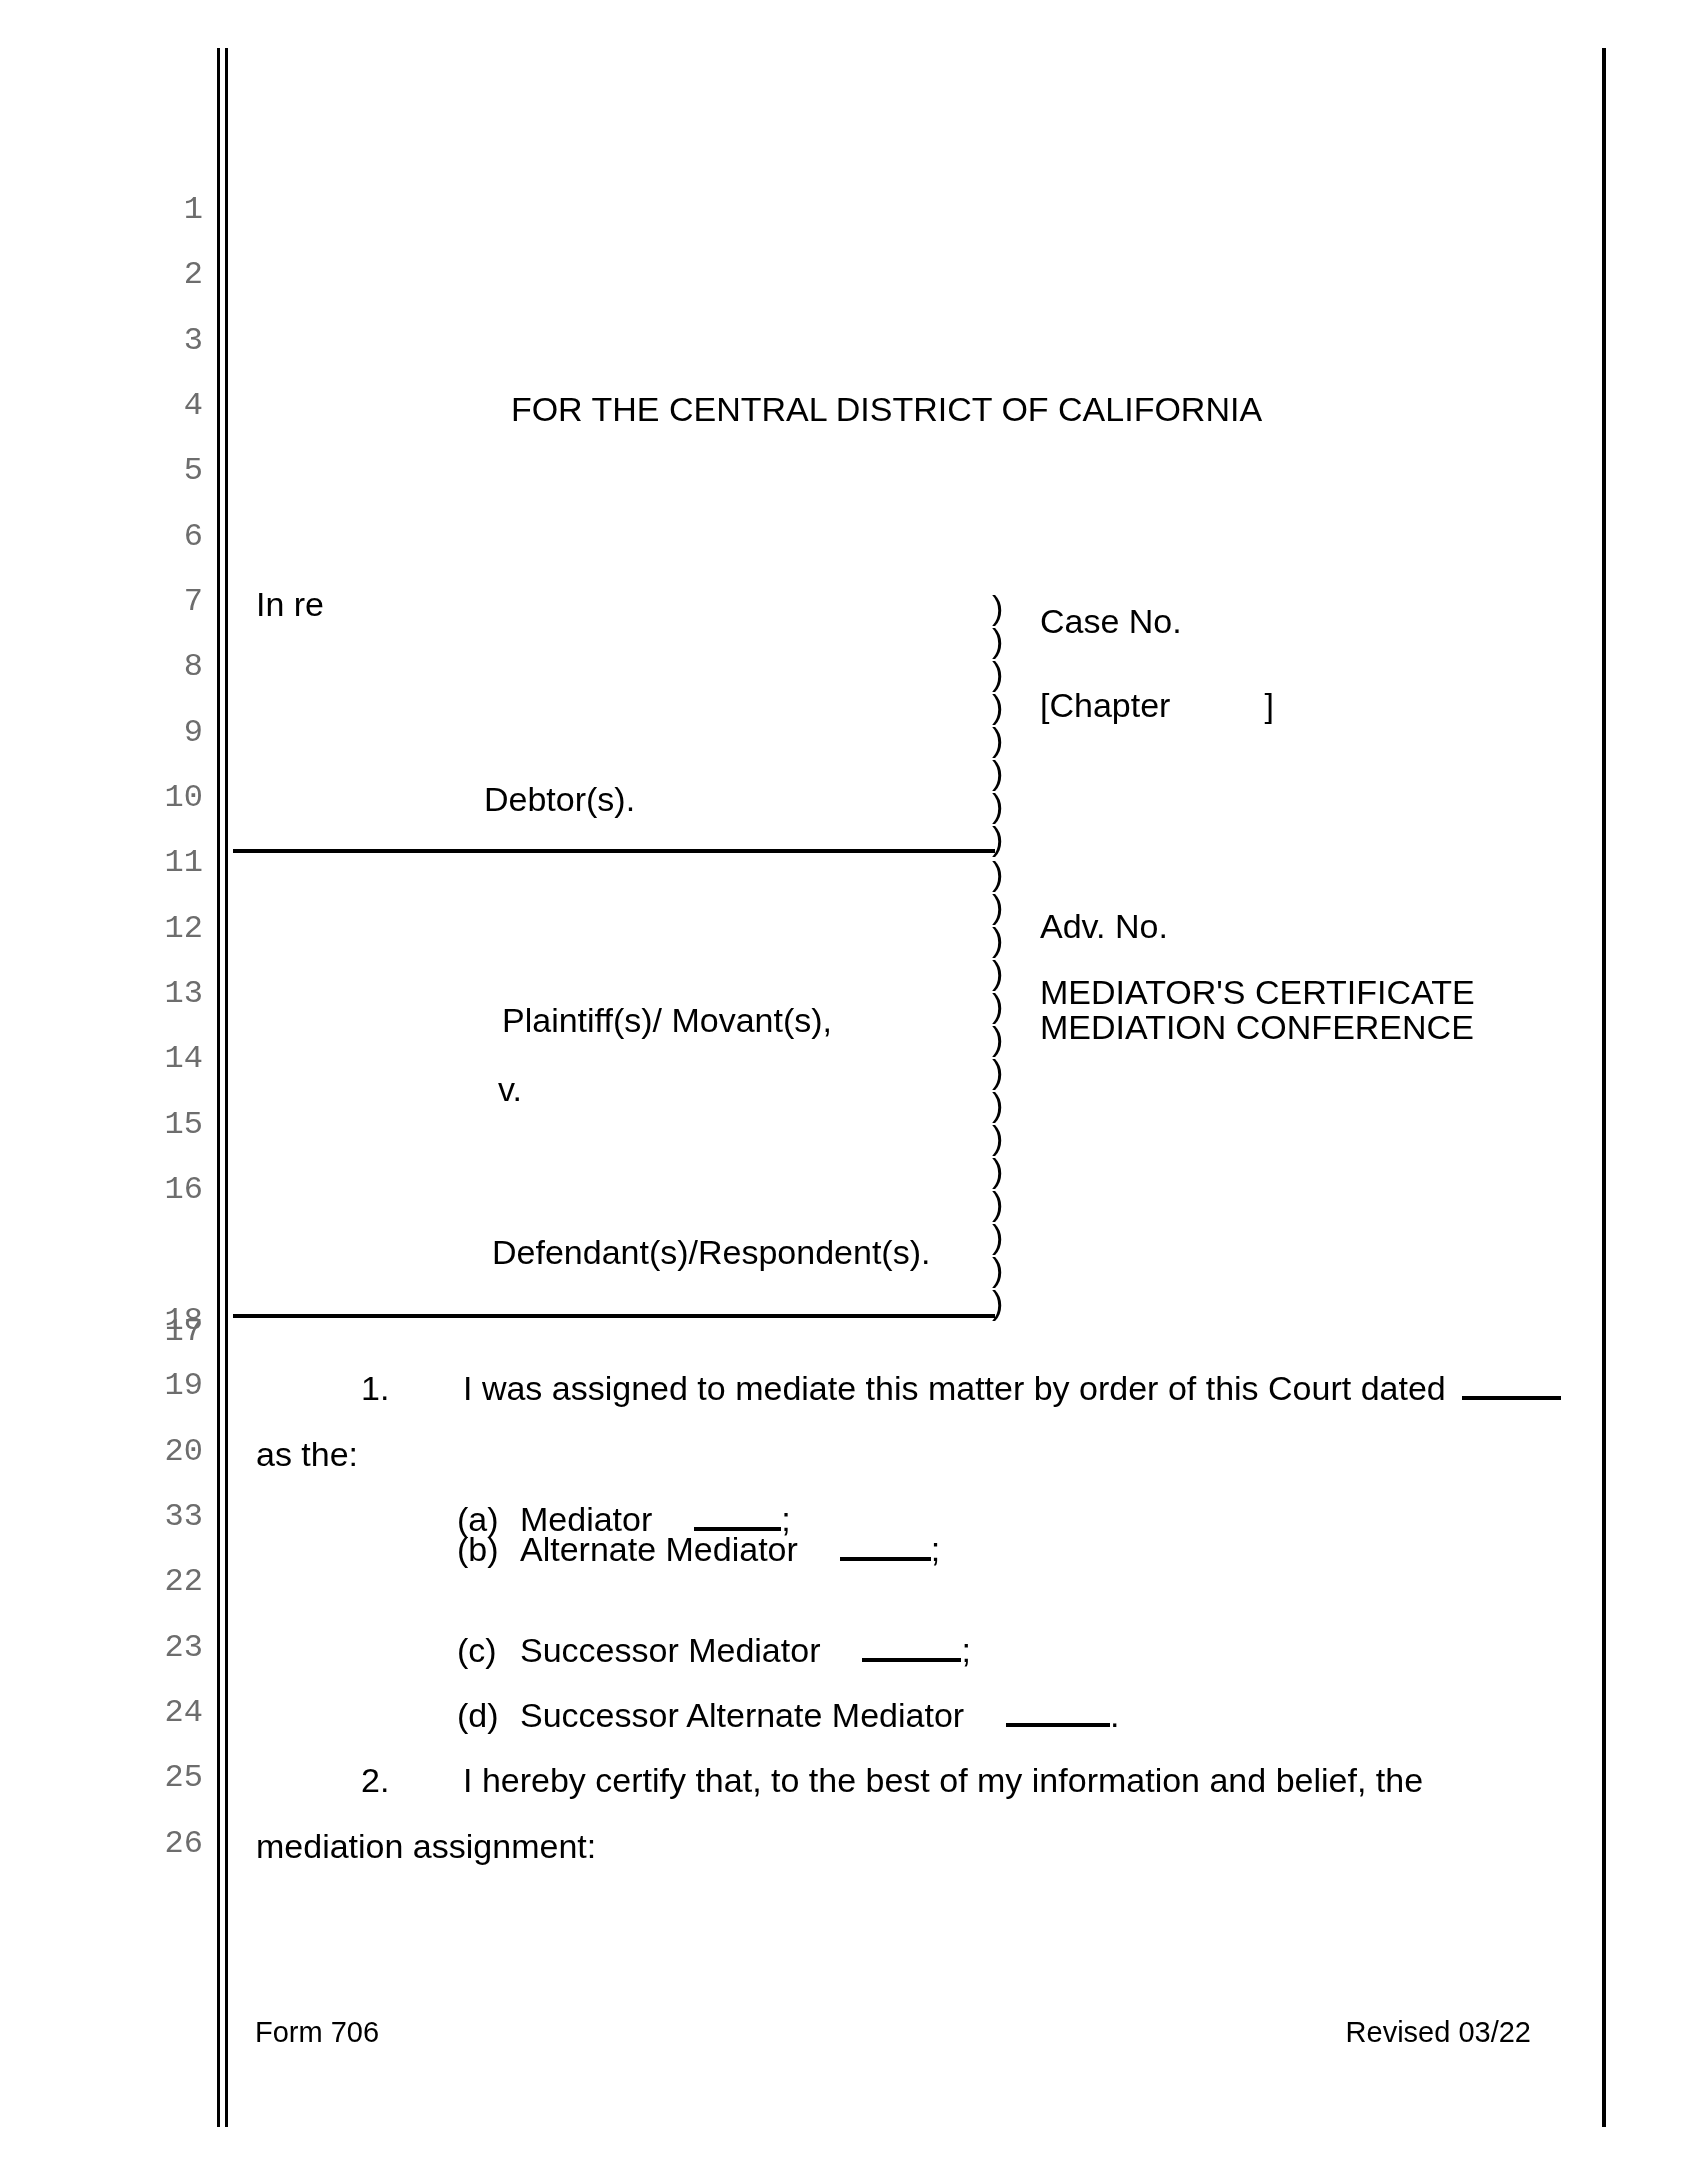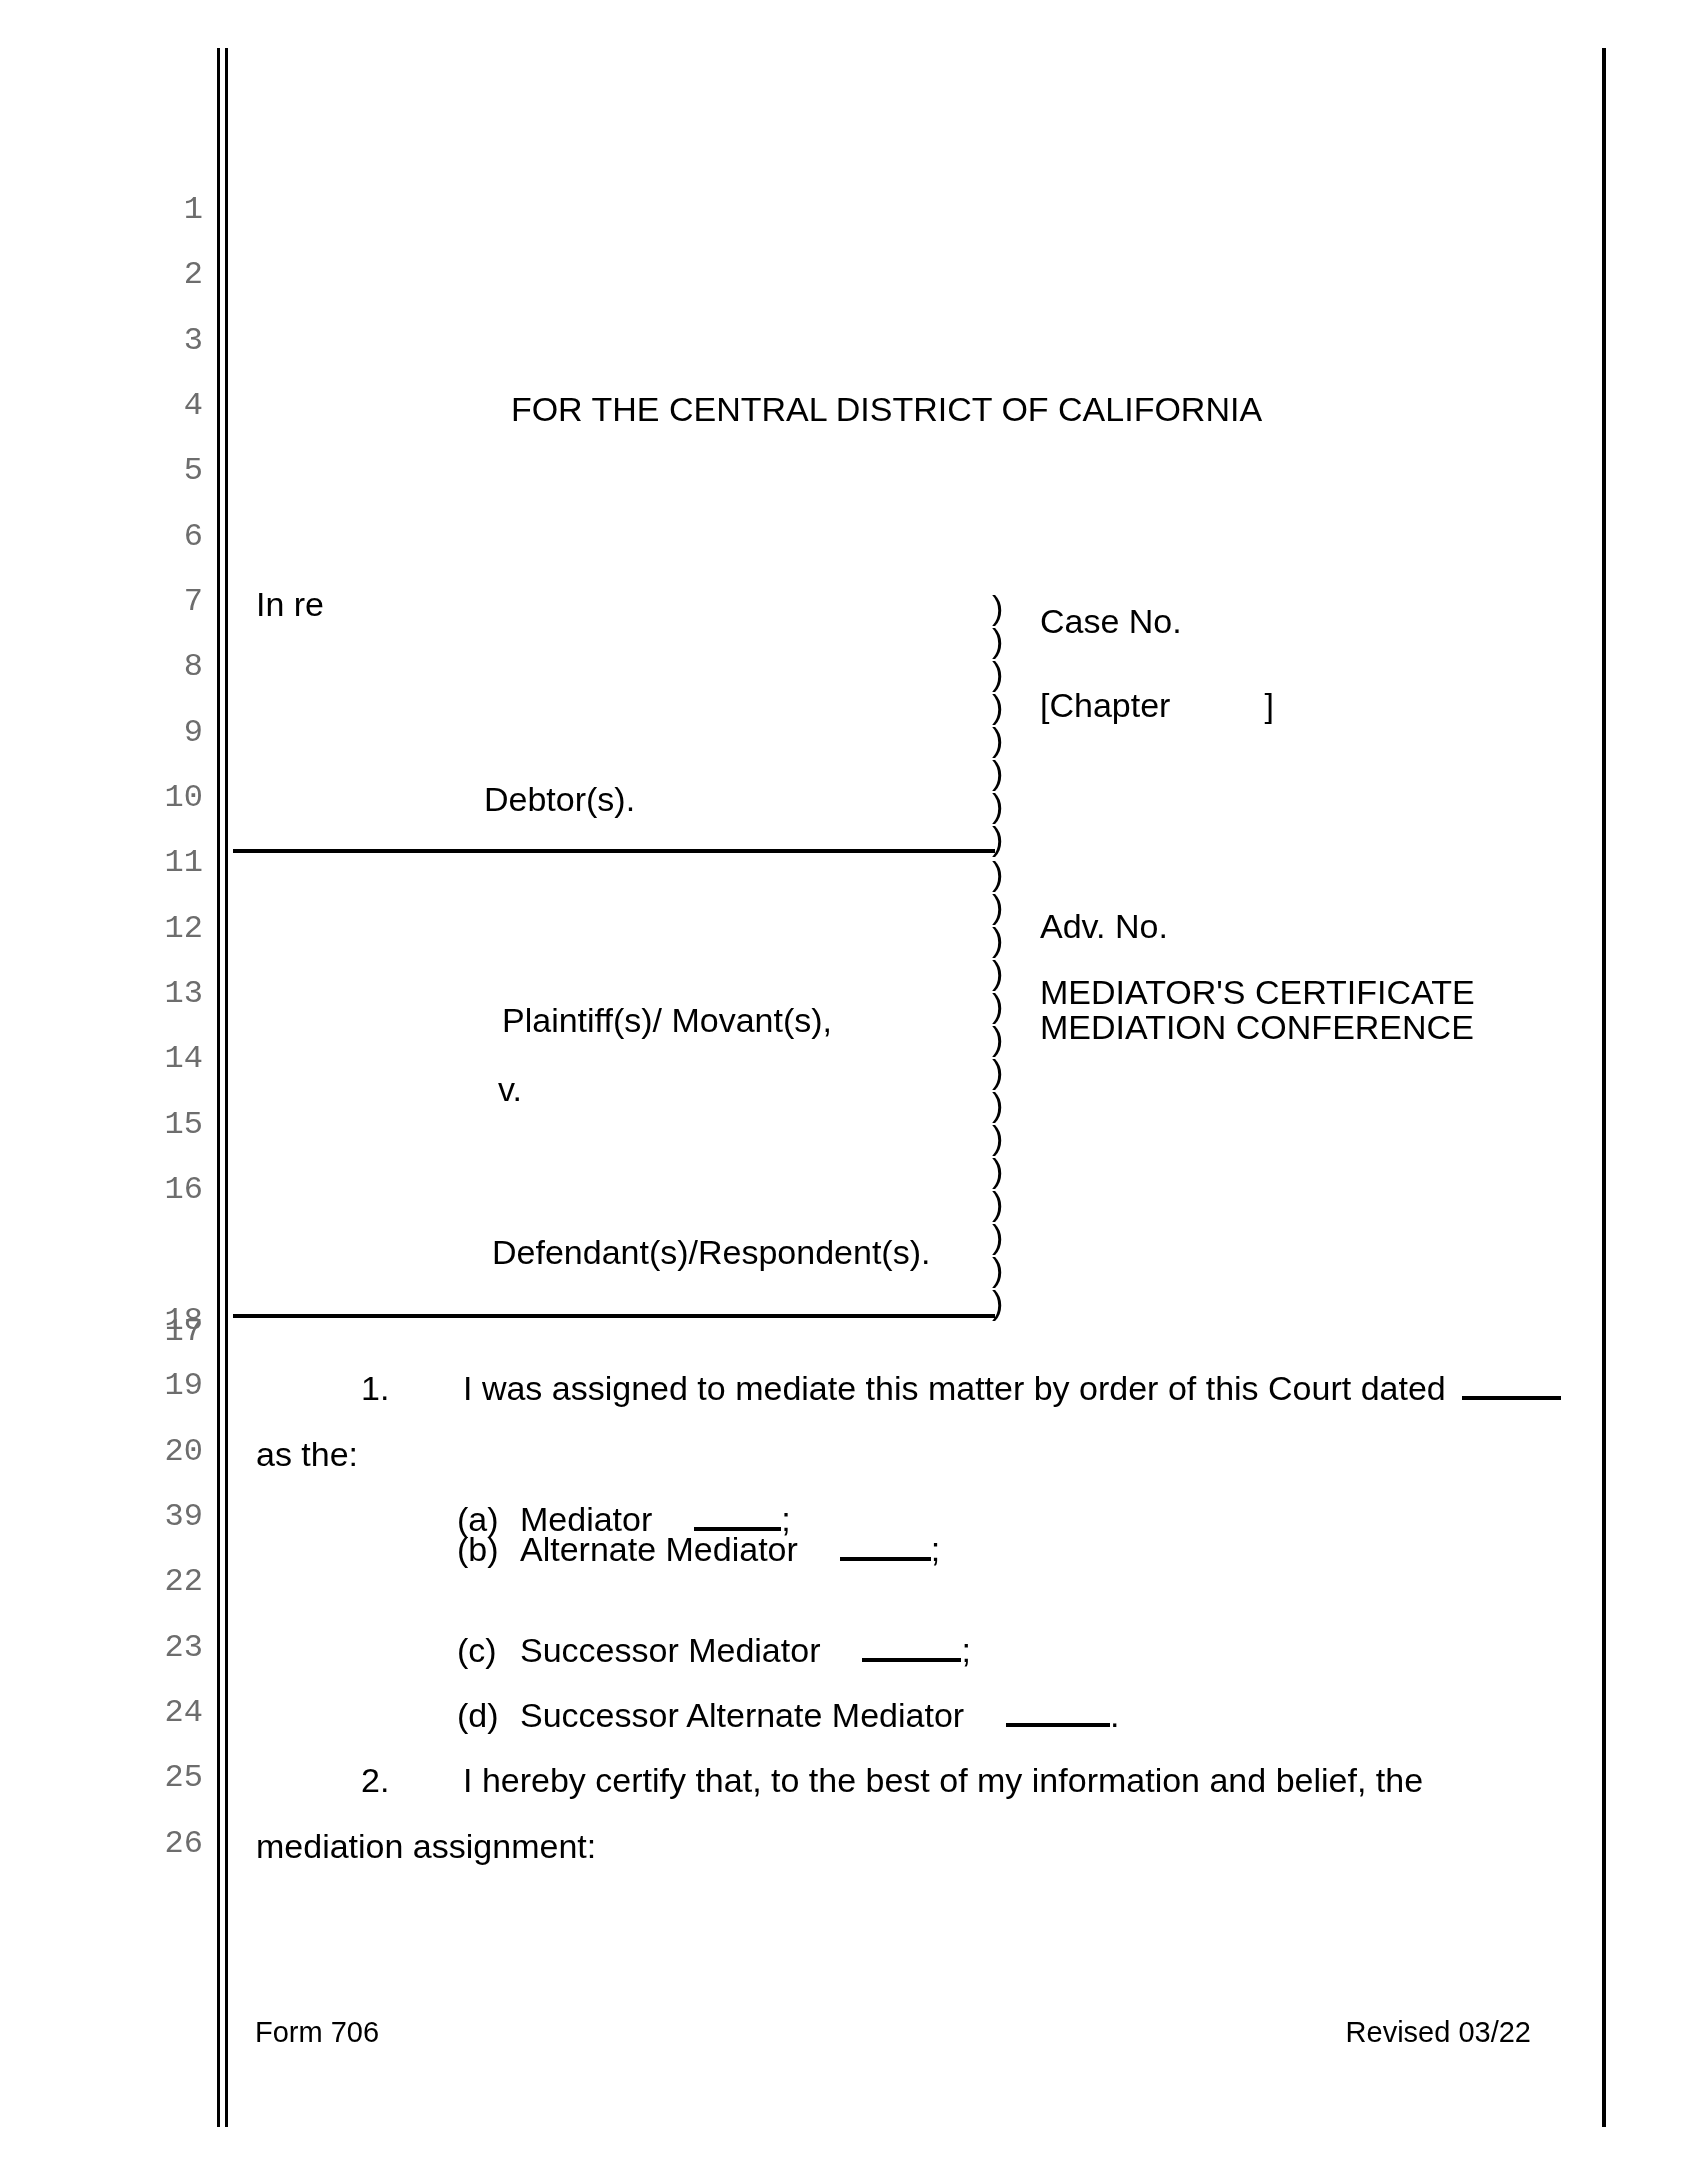--- a/index.html
+++ b/index.html
@@ -63,21 +63,21 @@
       <div class="linenum" style="top: 847px;">11</div>
       <div class="linenum" style="top: 913px;">12</div>
       <div class="linenum" style="top: 978px;">13</div>
       <div class="linenum" style="top: 1043px;">14</div>
       <div class="linenum" style="top: 1109px;">15</div>
       <div class="linenum" style="top: 1174px;">16</div>
       <div class="linenum" style="top: 1316px; margin-left: 37px;">17</div>
       <div class="linenum" style="top: 1305px;">18</div>
       <div class="linenum" style="top: 1370px;">19</div>
       <div class="linenum" style="top: 1436px;">20</div>
-      <div class="linenum" style="top: 1501px;">39</div>
+      <div class="linenum" style="top: 1501px;">33</div>
       <div class="linenum" style="top: 1566px;">22</div>
       <div class="linenum" style="top: 1632px;">23</div>
       <div class="linenum" style="top: 1697px;">24</div>
       <div class="linenum" style="top: 1762px;">25</div>
       <div class="linenum" style="top: 1828px;">26</div>
     </div>
 
   <div class="centerband" style="top:392px;">
     <span class="t">FOR THE CENTRAL DISTRICT OF CALIFORNIA</span>
   </div>

